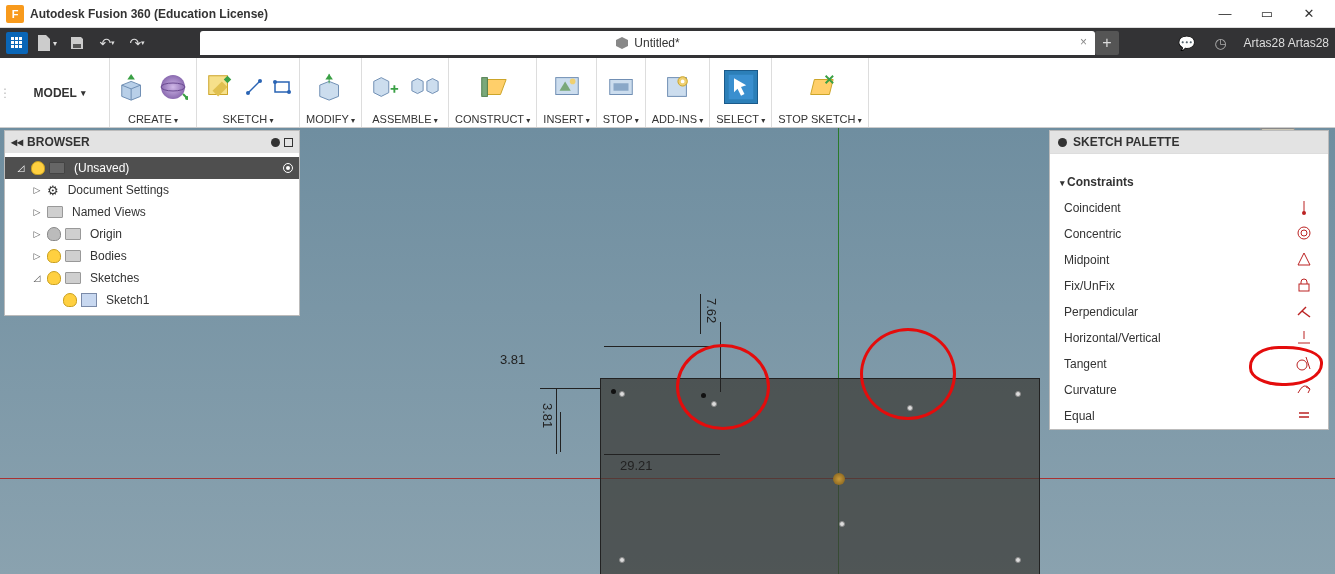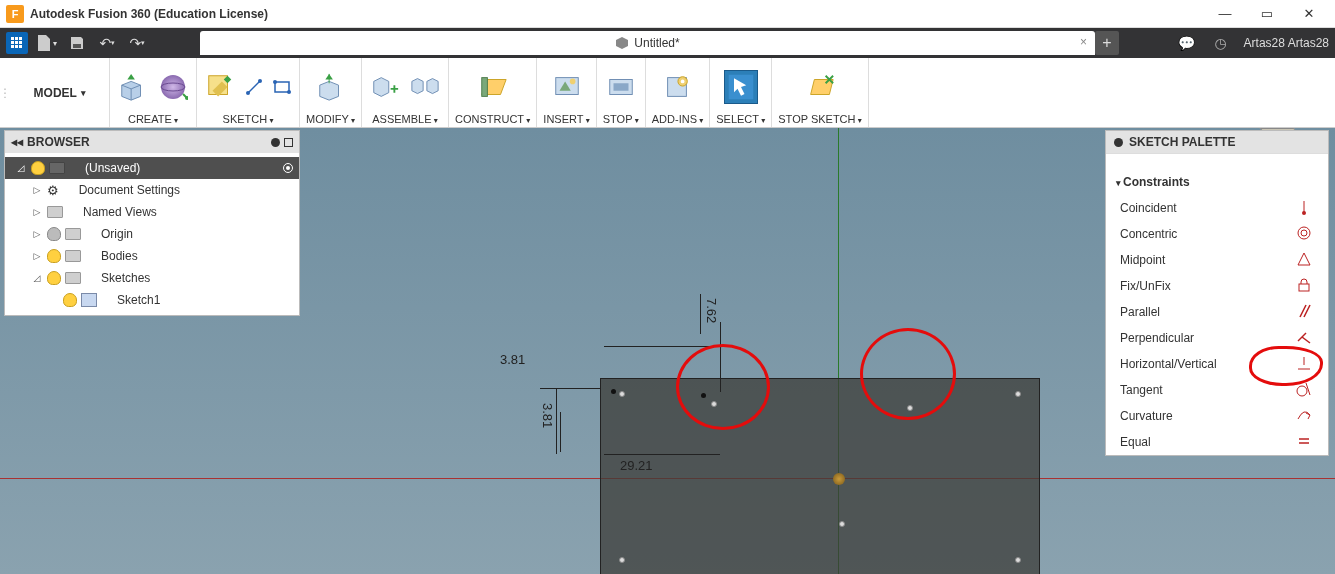--- a/index.html
+++ b/index.html
@@ -64,28 +64,28 @@
   .browser .tree { padding: 4px 0; background: #fff; }
   .browser .row { display: flex; align-items: center; height: 22px; padding-left: 10px; gap: 4px; }
   .browser .row.sel { background: #4f4f4f; color: #fff; }
   .browser .row .chev { width: 12px; text-align: center; font-size: 9px; color: #555; }
   .browser .row.sel .chev { color: #fff; }
   .browser .row .bulb { width: 14px; height: 14px; border-radius: 50% 50% 40% 40%; background: #ffd040; border: 1px solid #c9a020; }
   .browser .row .bulb.off { background: #bbb; border-color: #888; }
   .browser .row .gear { font-size: 13px; }
   .browser .row .folder { width: 16px; height: 12px; background: #cfcfcf; border: 1px solid #999; border-radius: 1px; }
   .browser .row .sk-icon { width: 16px; height: 14px; background: #c8d8f0; border: 1px solid #7a8aa8; }
-  .browser .row .label { margin-left: 16px; }
+  .browser .row .label { margin-left: 5px; }
   .browser .row .radio { width: 10px; height: 10px; border: 1px solid #fff; border-radius: 50%; margin-left: auto; margin-right: 6px; position:relative;}
   .browser .row .radio::after { content:""; position:absolute; inset:2px; background:#fff; border-radius:50%;}
   .browser .row.ind1 { padding-left: 26px; }
   .browser .row.ind2 { padding-left: 58px; }
 
   
-  .palette { position: absolute; right: 6px; top: 130px; width: 224px; background: #fff; border: 1px solid #bbb; font-size: 12px; }
+  .palette { position: absolute; right: 6px; top: 130px; width: 280px; background: #fff; border: 1px solid #bbb; font-size: 12px; }
   .palette .hdr { height: 22px; background: #e3e3e3; display: flex; align-items: center; padding: 0 8px; font-weight: bold; gap:6px; }
   .palette .hdr .pin { width:9px;height:9px;background:#333;border-radius:50%;}
   .palette .sec-head { font-weight: bold; padding: 6px 10px; }
   .palette .sec-head::before { content: "▾ "; font-size: 9px; }
   .palette .crow { display: flex; align-items: center; height: 26px; padding: 0 14px; justify-content: space-between; }
   .palette .crow .glyph { width: 20px; text-align: center; font-size: 14px; color: #b22; }
   .palette .clipped { border-top: 1px solid #ddd;}
   .circle-ann2 { position:absolute; border:3px solid #e40c0c; border-radius: 40% 50% 50% 45% / 50% 40% 55% 45%;}
 
   
@@ -443,27 +443,20 @@
         </svg></span>
   </div>
   <div class="crow">
     <span>Fix/UnFix</span>
     <span class="glyph"><svg width="16" height="16">
           <rect x="3" y="7" width="10" height="7" fill="none" stroke="#b22"></rect>
           <path d="M5 7v-2a3 3 0 016 0v2" fill="none" stroke="#b22"></path>
         </svg></span>
   </div>
   <div class="crow">
-    <span>Parallel</span>
-    <span class="glyph"><svg width="16" height="16">
-          <line x1="4" y1="14" x2="10" y2="2" stroke="#b22" stroke-width="1.5"></line>
-          <line x1="8" y1="14" x2="14" y2="2" stroke="#b22" stroke-width="1.5"></line>
-        </svg></span>
-  </div>
-  <div class="crow">
     <span>Perpendicular</span>
     <span class="glyph"><svg width="16" height="16">
           <line x1="2" y1="12" x2="10" y2="4" stroke="#b22" stroke-width="1.5"></line>
           <line x1="6" y1="8" x2="14" y2="14" stroke="#b22" stroke-width="1.5"></line>
         </svg></span>
   </div>
   <div class="crow">
     <span>Horizontal/Vertical</span>
     <span class="glyph"><svg width="16" height="16">
           <line x1="8" y1="2" x2="8" y2="10" stroke="#b22"></line>

